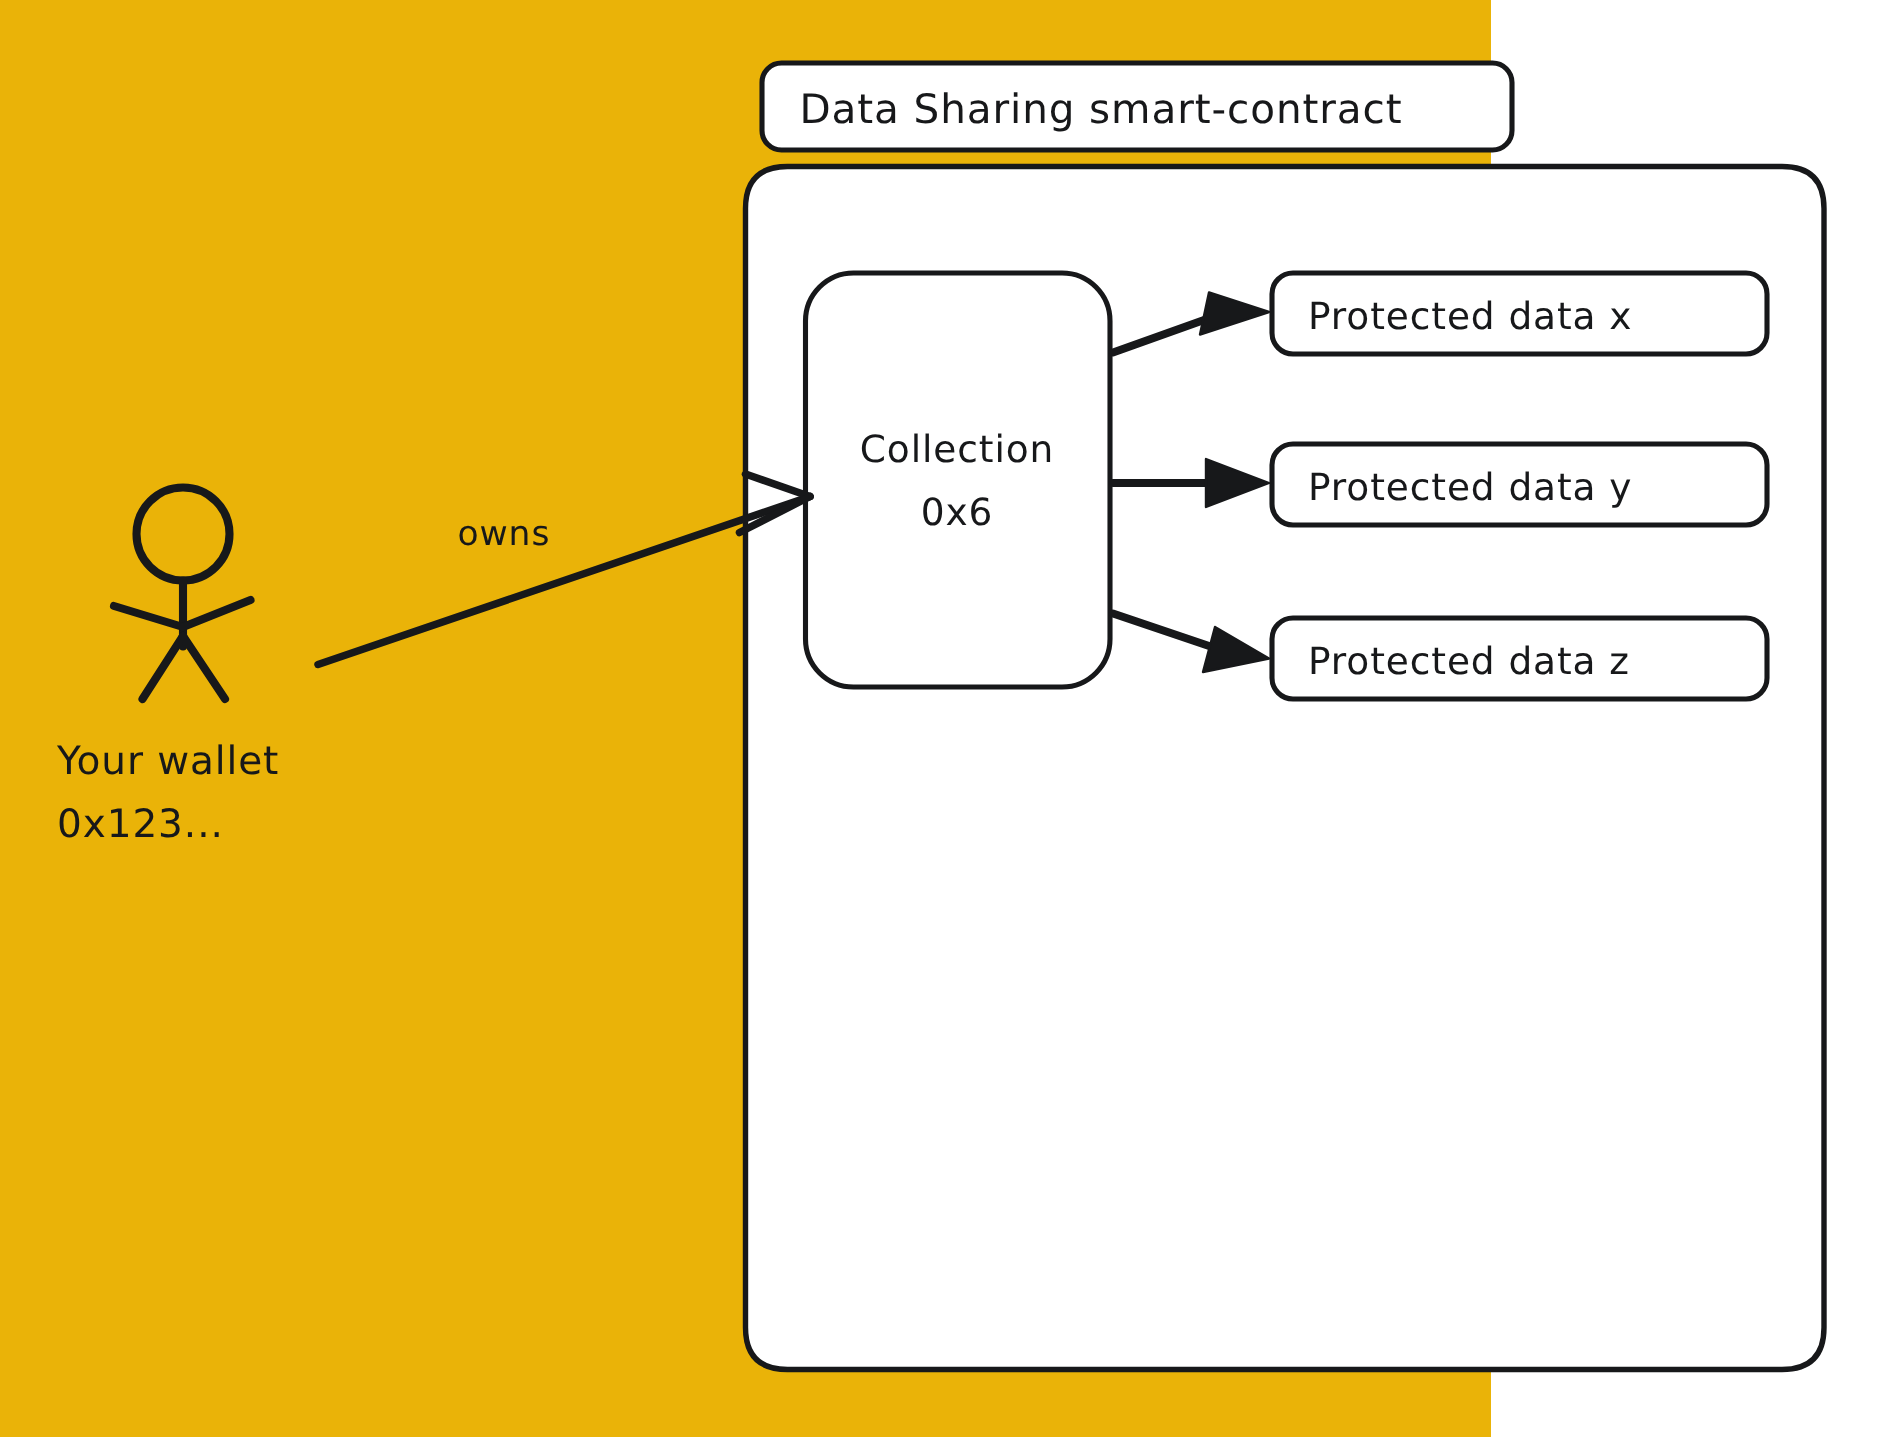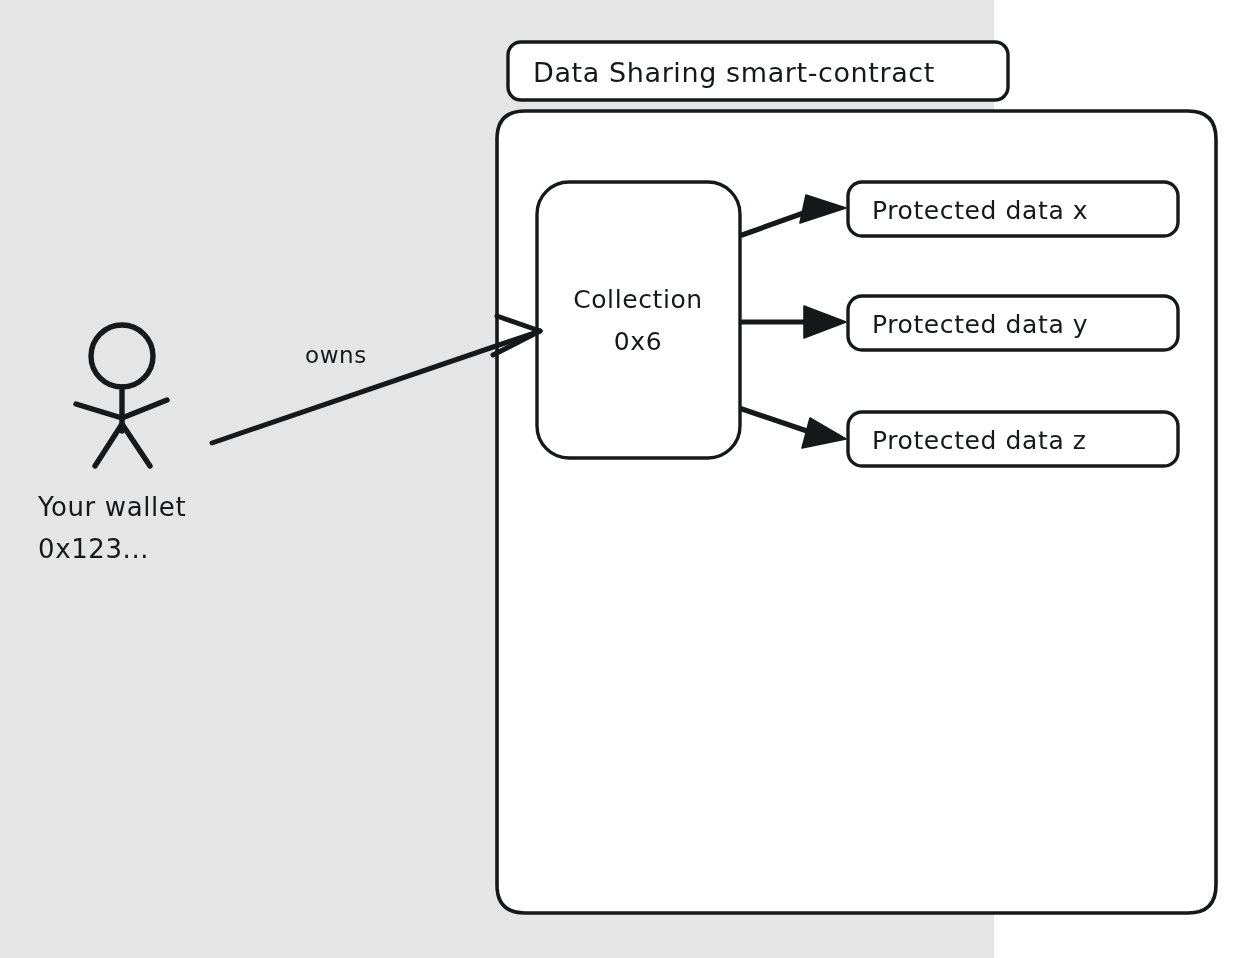--- a/index.html
+++ b/index.html
@@ -10,21 +10,21 @@
   body {
     width: 1258px;
     height: 958px;
     overflow: hidden;
     font-family: "DejaVu Sans", sans-serif;
   }
   #canvas {
     position: relative;
     width: 994px;
     height: 958px;
-    background: #e5e5e5;
+    background: #eab308;
   }
   svg.layer {
     position: absolute;
     left: 0;
     top: 0;
     width: 1258px;
     height: 958px;
   }
   .hand-text {
     font-family: "DejaVu Sans", sans-serif;

